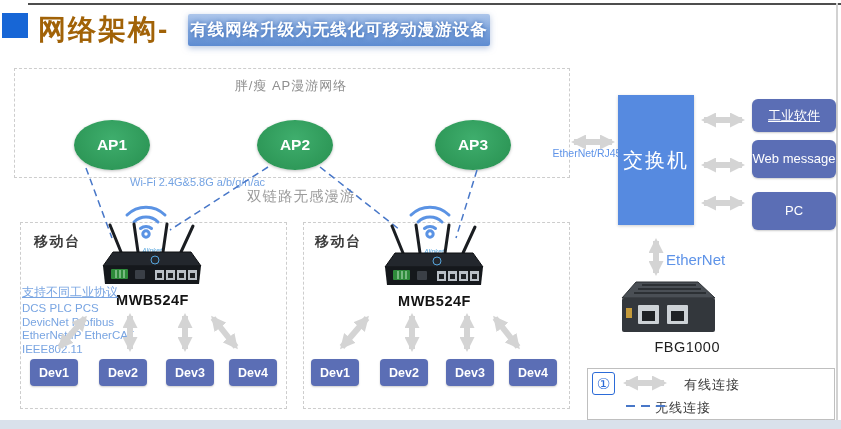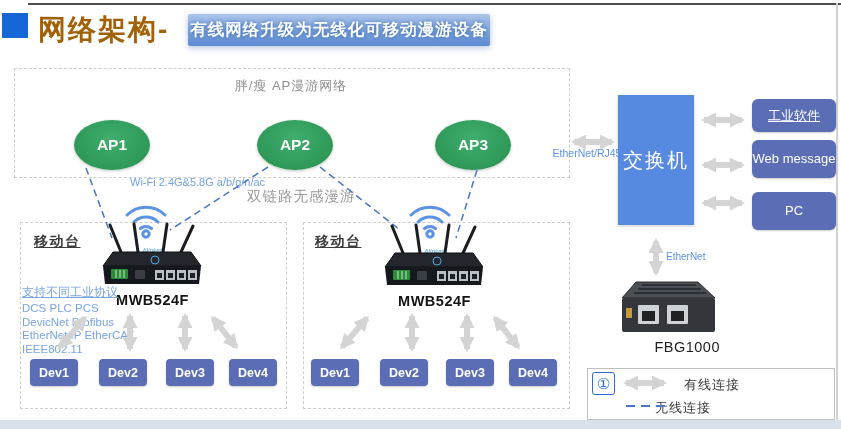--- a/index.html
+++ b/index.html
@@ -30,21 +30,21 @@
   .ap{width:76px;height:50px;border-radius:50%;
       background:radial-gradient(ellipse at 50% 38%,#3fae6d,#2d9757 75%);
       color:#fff;font-size:15.5px;font-weight:bold;
       display:flex;align-items:center;justify-content:center;
       box-shadow:0 1px 3px rgba(0,0,0,.25);}
   .ap1{left:74px;top:120px;} .ap2{left:257px;top:120px;} .ap3{left:435px;top:120px;}
 
   .wifi-label{left:105px;top:176px;font-size:11px;color:#74a3e3;margin-left:25px;}
   .roaming-label{left:247px;top:187px;font-size:14.5px;color:#9b9b9b;letter-spacing:1px;}
 
-  .station-label{font-size:14px;font-weight:bold;color:#3c3c3c;letter-spacing:1.5px;text-decoration:underline;}
+  .station-label{font-size:14px;font-weight:bold;color:#3c3c3c;letter-spacing:1.5px;}
   .st1-label{left:34px;top:233px;} .st2-label{left:315px;top:233px;}
   .brand{font-size:6.5px;font-style:italic;color:#57a6dd;width:40px;text-align:center;}
   .brand1{left:132px;top:247px;} .brand2{left:414px;top:248px;}
   .model-label{width:105px;text-align:center;font-size:14.5px;font-weight:600;color:#141414;letter-spacing:.5px;}
   .model1{left:100px;top:292px;} .model2{left:382px;top:293px;}
 
   .protocols{left:22px;top:286px;width:140px;color:#79a5e2;font-size:11.5px;line-height:13.8px;}
   .protocols .p-title{text-decoration:underline;font-size:12px;margin-bottom:2px;}
 
   .dev{width:48px;height:27px;border-radius:4px;background:#5b6eb5;color:#fff;
@@ -56,21 +56,21 @@
   
   .rj45-label{left:550px;top:147px;width:74px;text-align:center;font-size:10.5px;color:#5e93e8;}
   .switch{left:618px;top:95px;width:76px;height:130px;background:#568ae0;color:#fff;
           font-size:20px;letter-spacing:2px;display:flex;align-items:center;justify-content:center;
           box-shadow:0 1px 3px rgba(0,0,0,.2);}
   .endpoint{left:752px;width:84px;background:#5b6eb5;color:#fff;border-radius:6px;
             font-size:13px;display:flex;align-items:center;justify-content:center;text-align:center;
             line-height:1.2;box-shadow:0 1px 2px rgba(0,0,0,.2);}
   .ep0{top:99px;height:33px;} .ep1{top:140px;height:38px;} .ep2{top:192px;height:38px;}
   .u{text-decoration:underline;}
-  .ethernet-label{left:666px;top:251px;font-size:10px;color:#5e93e8;}
+  .ethernet-label{left:666px;top:251px;font-size:15px;color:#5e93e8;}
   .gw-label{left:616px;top:339px;width:104px;text-align:right;font-size:14.5px;color:#1f1f1f;letter-spacing:.5px;}
 
   
   .legend{left:587px;top:368px;width:246px;height:50px;background:#fff;border:1px solid #bfbfbf;}
   .info-icon{left:592px;top:372px;width:21px;height:21px;border:1.5px solid #2b6bd8;border-radius:3px;
              color:#2b6bd8;font-size:15px;display:flex;align-items:center;justify-content:center;}
   .legend-text{font-size:13px;color:#3a3a3a;letter-spacing:1px;}
   .lt1{left:684px;top:376px;} .lt2{left:655px;top:399px;}
 
   svg.overlay{position:absolute;left:0;top:0;pointer-events:none;}

